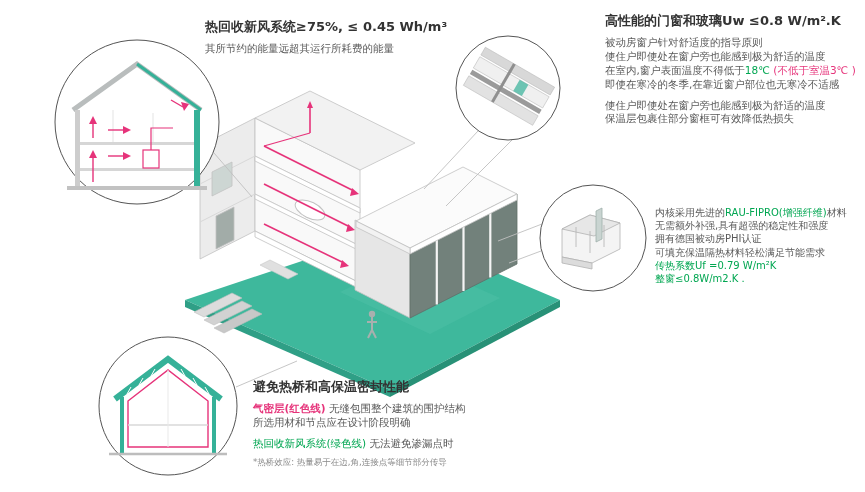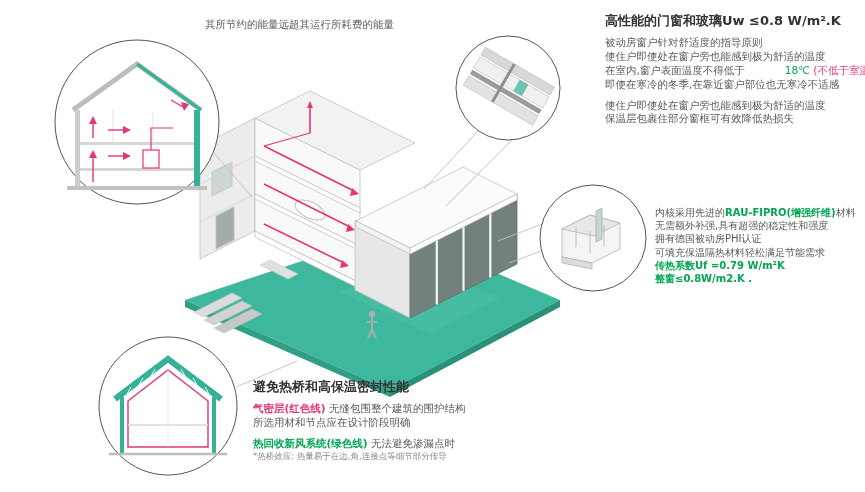--- a/index.html
+++ b/index.html
@@ -3,25 +3,25 @@
 <meta charset="utf-8">
 <style>
   html,body{margin:0;padding:0;background:#fff;}
   body{font-family:"DejaVu Sans",sans-serif;}
   .canvas{position:relative;width:865px;height:492px;background:#fff;overflow:hidden;}
   .abs{position:absolute;}
   .tb{position:absolute;color:#5a5a5a;font-size:10.5px;line-height:1.32;}
   .tb .title{font-size:13px;font-weight:bold;color:#333;margin-bottom:7px;}
   .tline{white-space:nowrap;}
   .gap{height:7px;}
-  .green{color:#00a651;font-weight:bold;}
-  .greenv{color:#00a651;margin-left:40px;}
+  .green{color:#00a651;font-weight:normal;}
+  .greenv{color:#00a651;}
   .red{color:#e6337a;font-weight:bold;}
   .redv{color:#e6337a;}
-  .note{font-size:8.5px;color:#8a8a8a;}
+  .note{font-size:8.5px;color:#8a8a8a;margin-top:6px;}
   .circle-box{position:absolute;}
   svg{display:block;}
 </style>
 </head>
 <body>
 
 <div class="canvas">
 
   <svg class="abs" viewBox="0 0 420 310" style="left:160px;top:88px;width:420px;height:310px">
     <g>
@@ -164,20 +164,21 @@
           <line x1="54" y1="41" x2="58" y2="34"></line>
           <line x1="84" y1="34" x2="88" y2="41"></line>
           <line x1="96" y1="43" x2="100" y2="50"></line>
           <line x1="108" y1="52" x2="112" y2="59"></line>
         </g>
       </g>
     </svg>
   </div>
 
   <div class="tb" style="left:205px;top:18px;width:300px">
+    <div class="title tline">热回收新风系统≥75%, ≤ 0.45 Wh/m³</div>
     <div class="tline">其所节约的能量远超其运行所耗费的能量</div>
   </div>
 
   <div class="tb" style="left:605px;top:12px;width:278px">
     <div class="title tline">
       <span>高性能的门窗和玻璃</span><span>Uw ≤0.8 W/m².K</span>
     </div>
     <div class="tline">被动房窗户针对舒适度的指导原则</div>
     <div class="tline">使住户即使处在窗户旁也能感到极为舒适的温度</div>
     <div class="tline">

